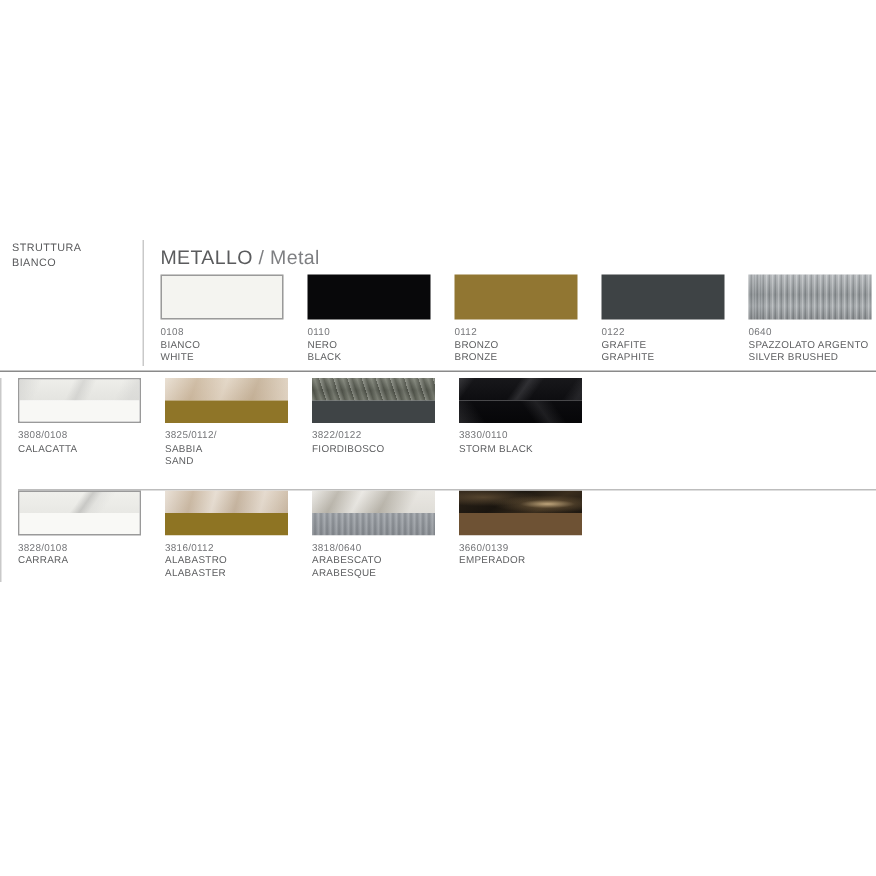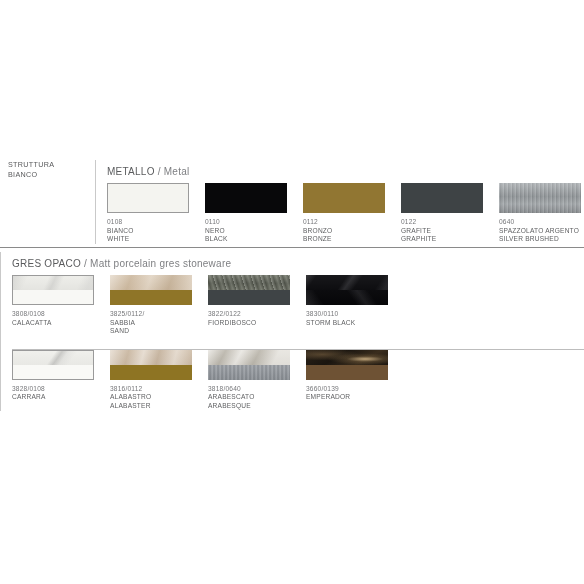--- a/index.html
+++ b/index.html
@@ -64,21 +64,21 @@
     height: 1px;
     background: #bdbdbd;
     margin: 0 0 0 0;
   }
 
   
   .group {
     position: relative;
   }
   .group-title {
-    font-size: 10px;
+    font-size: 13px;
     line-height: 10px;
     letter-spacing: 0.25px;
     color: #6d6e71;
     padding-top: 7px;
     padding-bottom: 6px;
   }
   .group-title .it {
     color: #5a5b5d;
   }
   .group-title .en {
@@ -209,21 +209,20 @@
     </div>
   </div>
 
   <div id="rule-mid" class="rule-full"></div>
 
   <div id="sec-top" class="section">
 
     <div class="section-body">
 
       <div class="group">
-        <div class="group-title"><span class="it">GRES OPACO</span><span class="en"> / </span><span class="en">Matt porcelain gres stoneware</span></div>
 
         <div class="swatch-row">
 
           <div class="swatch-cell">
             <div class="swatch bordered">
               <div class="tex" style="background:
                 linear-gradient(115deg,rgba(200,200,198,.55) 0%,rgba(255,255,255,0) 18%,rgba(255,255,255,0) 42%,rgba(190,190,188,.45) 50%,rgba(255,255,255,0) 60%,rgba(255,255,255,0) 80%,rgba(205,205,203,.40) 92%),
                 linear-gradient(180deg,#eeeeea 0%,#e4e4e0 100%);"></div>
               <div class="solid" style="background:#f8f8f5;"></div>
             </div>

